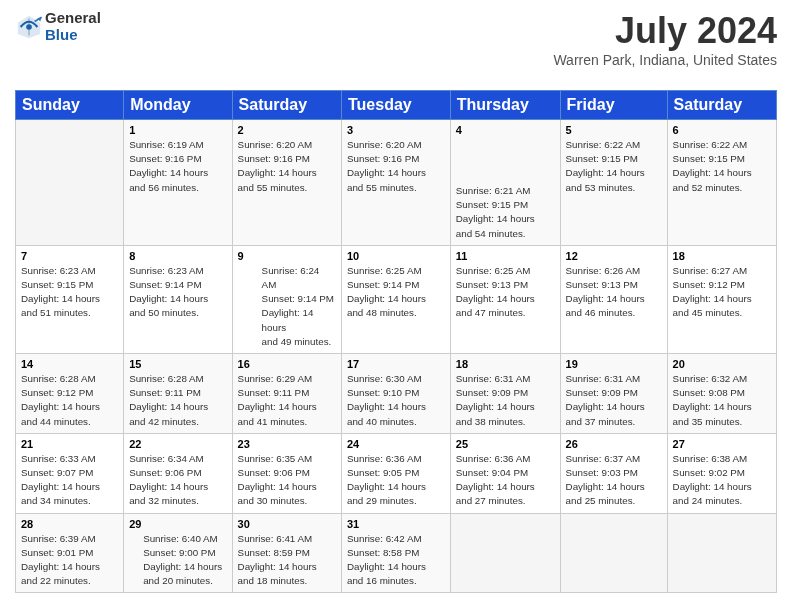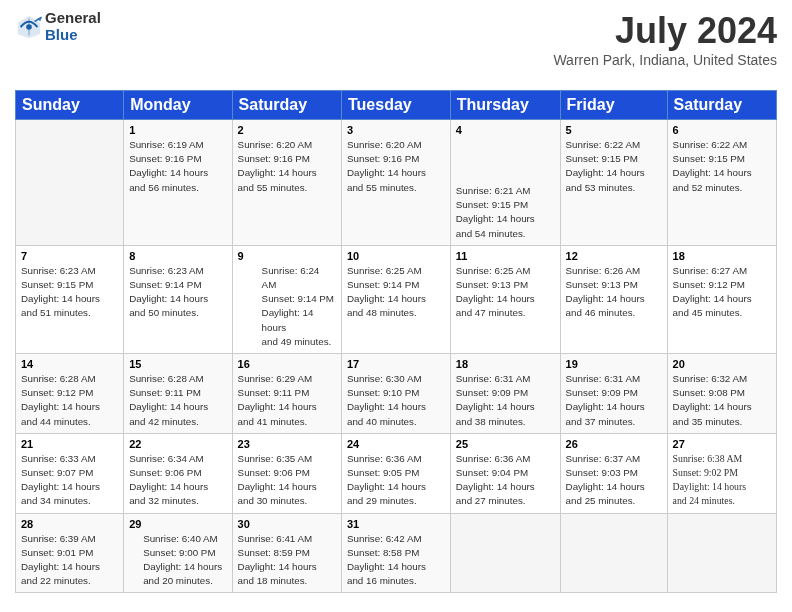--- a/index.html
+++ b/index.html
@@ -321,21 +321,21 @@
           </td>
           <td>
             <span class="day-number">26</span>
             <div class="day-info" style="white-space: pre-line;">Sunrise: 6:37 AM
 Sunset: 9:03 PM
 Daylight: 14 hours
 and 25 minutes.</div>
           </td>
           <td>
             <span class="day-number">27</span>
-            <div class="day-info" style="white-space: pre-line; font-family: Liberation Serif, serif;">Sunrise: 6:38 AM
+            <div class="day-info" style="white-space: pre-line;">Sunrise: 6:38 AM
 Sunset: 9:02 PM
 Daylight: 14 hours
 and 24 minutes.</div>
           </td>
         </tr>
         <tr>
           <td>
             <span class="day-number">28</span>
             <div class="day-info" style="white-space: pre-line;">Sunrise: 6:39 AM
 Sunset: 9:01 PM

